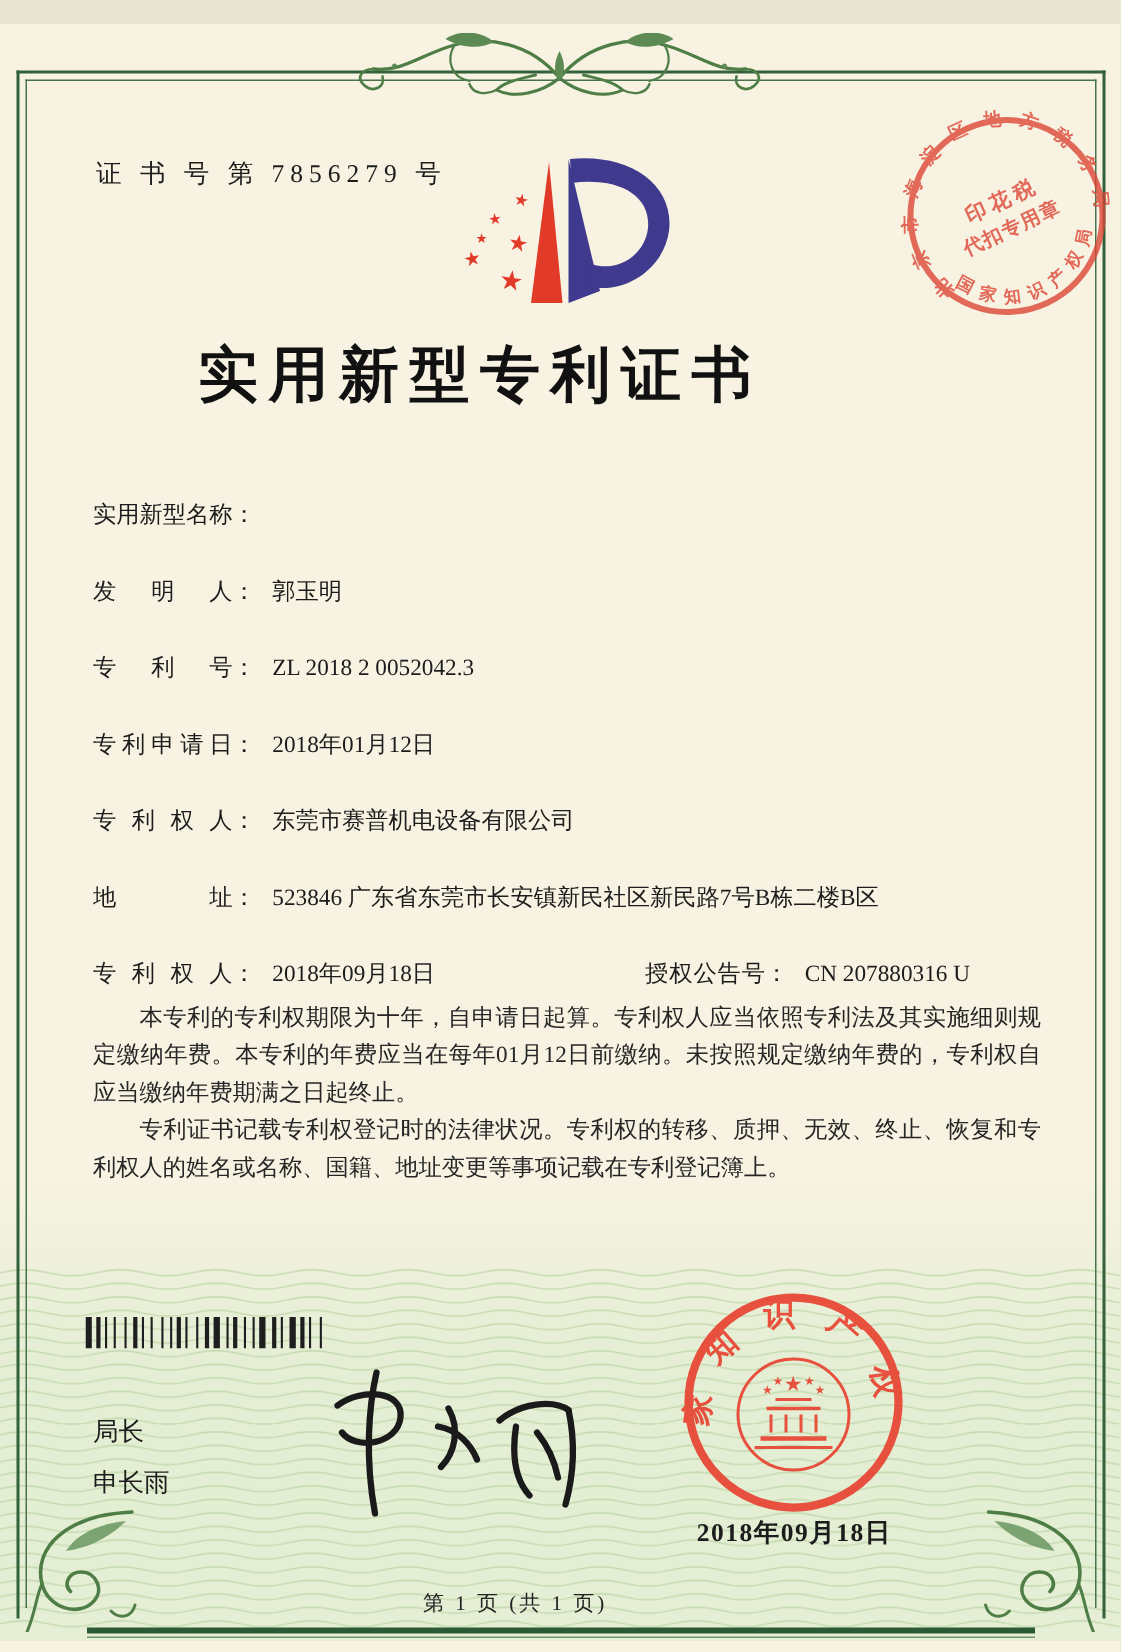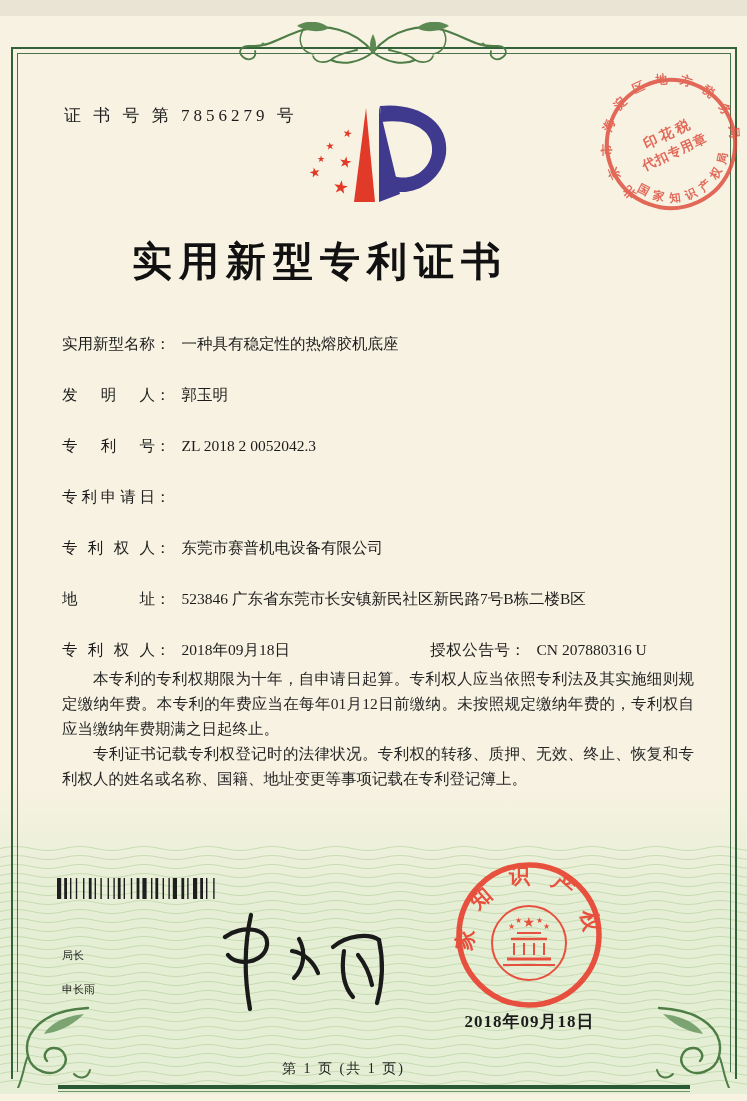--- a/index.html
+++ b/index.html
@@ -26,34 +26,34 @@
   .bottom-rule{position:absolute;left:58px;width:632px;top:1069px;height:4px;background:#2a5a33;}
   .bottom-rule-thin{position:absolute;left:58px;width:632px;top:1075px;height:1px;background:#6f9468;}
   .corner{position:absolute;top:988px;}
   .corner.left{left:14px;}
   .corner.right{left:655px;transform:scaleX(-1);}
   .top-ornament{position:absolute;left:233px;top:6px;}
   
   .cert-no{position:absolute;left:64px;top:88px;font-size:17px;letter-spacing:4px;}
   .logo{position:absolute;left:300px;top:76px;}
   .title{
-    position:absolute;left:0;width:640px;top:218px;text-align:center;
+    position:absolute;left:0;width:640px;top:206px;text-align:center;
     font-size:40px;font-weight:bold;letter-spacing:7px;color:#111;
   }
   .fields{position:absolute;left:62px;top:316px;width:632px;font-size:15.5px;}
   .frow{display:flex;align-items:flex-start;margin-bottom:28px;line-height:23px;position:relative;}
   .flabel{display:inline-block;width:93px;text-align:justify;text-align-last:justify;flex:none;}
   .fcolon{flex:none;margin-right:11px;}
   .fvalue{flex:1 1 auto;}
   .pair2{position:absolute;left:368px;top:0;display:flex;}
   .pair2 .flabel{width:80px;}
   .paras{position:absolute;left:62px;top:650px;width:632px;font-size:15.5px;line-height:25px;color:#262626;}
   .paras p{margin:0;text-indent:2em;text-align:justify;}
   .barcode{position:absolute;left:57px;top:862px;}
-  .signer{position:absolute;left:62px;top:922px;font-size:11px;line-height:34px;}
+  .signer{position:absolute;left:62px;top:922px;font-size:17px;line-height:34px;}
   .signature{position:absolute;left:195px;top:893px;}
   .seal{position:absolute;left:447px;top:843px;}
   .seal-date{position:absolute;left:447px;top:994px;width:165px;text-align:center;font-size:17px;font-weight:bold;letter-spacing:1px;}
   .stamp{position:absolute;left:596px;top:48px;}
   .footer{position:absolute;left:0;width:687px;top:1044px;text-align:center;font-size:14px;color:#222;letter-spacing:2px;}
 </style>
 </head>
 <body>
 
 <div class="page">
@@ -134,35 +134,35 @@
       <path d="M80 14 C118 10 150 30 146 62 C142 90 112 106 90 98 L94 84 C112 90 130 78 132 60 C134 38 112 26 81 30 Z"></path>
     </g>
   </svg>
 
   <div class="title">实用新型专利证书</div>
 
   <div class="fields">
     <div class="frow">
       <span class="flabel">实用新型名称</span>
         <span class="fcolon">：</span>
-      <span class="fvalue">一种具有稳定性的热熔胶机底座</span>
     </div>
     <div class="frow">
       <span class="flabel">发明人</span>
         <span class="fcolon">：</span>
       <span class="fvalue">郭玉明</span>
     </div>
     <div class="frow">
       <span class="flabel">专利号</span>
         <span class="fcolon">：</span>
       <span class="fvalue">ZL 2018 2 0052042.3</span>
     </div>
     <div class="frow">
       <span class="flabel">专利申请日</span>
         <span class="fcolon">：</span>
+      <span class="fvalue">2018年01月12日</span>
     </div>
     <div class="frow">
       <span class="flabel">专利权人</span>
         <span class="fcolon">：</span>
       <span class="fvalue">东莞市赛普机电设备有限公司</span>
     </div>
     <div class="frow">
       <span class="flabel">地址</span>
         <span class="fcolon">：</span>
       <span class="fvalue">523846 广东省东莞市长安镇新民社区新民路7号B栋二楼B区</span>

